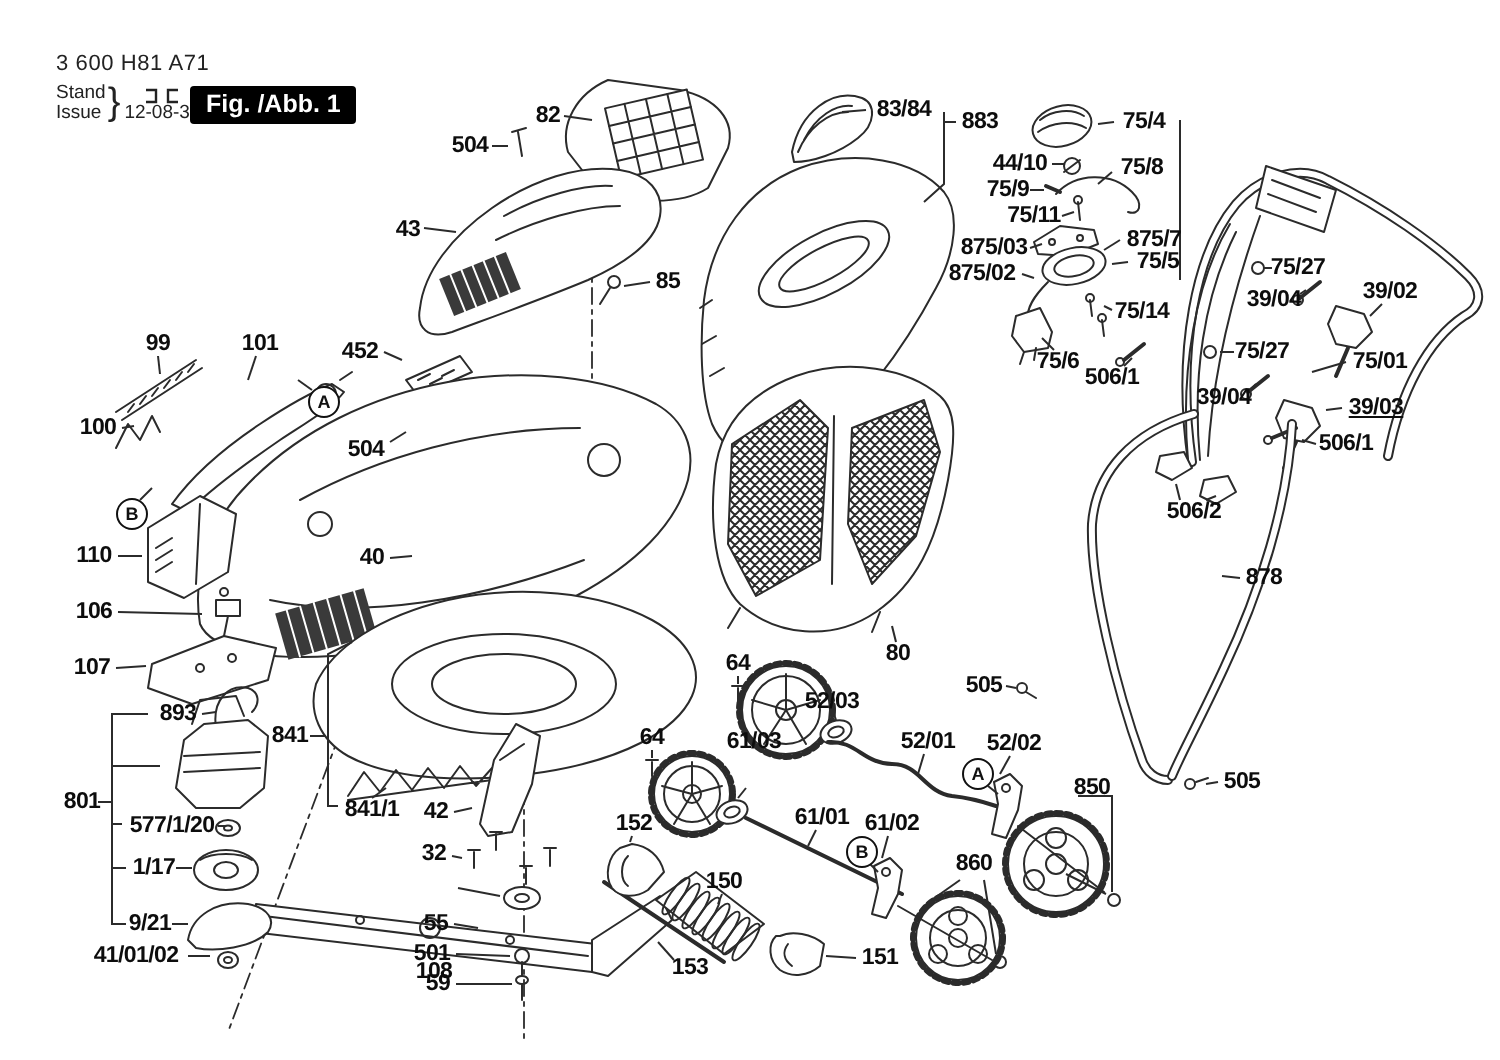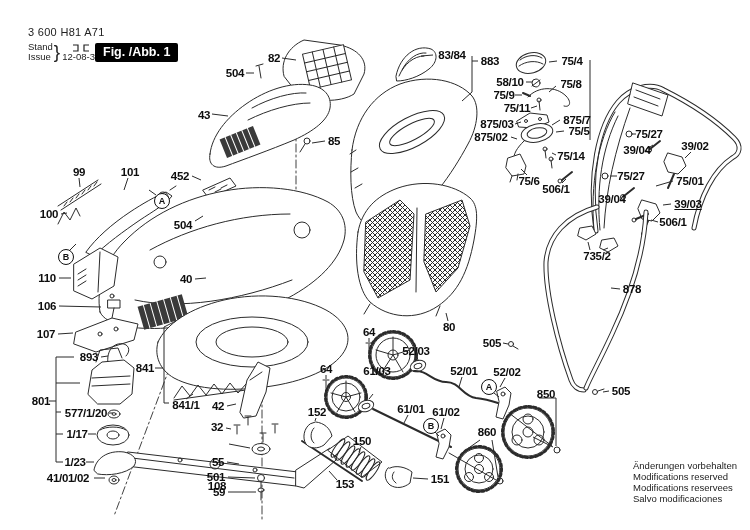--- a/index.html
+++ b/index.html
@@ -362,58 +362,58 @@
     </svg>
 
   <div id="labels-layer">
       <span class="part-label" style="left: 274px; top: 58px;">82</span>
       <span class="part-label" style="left: 235px; top: 73px;">504</span>
       <span class="part-label" style="left: 204px; top: 115px;">43</span>
       <span class="part-label" style="left: 334px; top: 141px;">85</span>
       <span class="part-label" style="left: 452px; top: 55px;">83/84</span>
       <span class="part-label" style="left: 490px; top: 61px;">883</span>
       <span class="part-label" style="left: 572px; top: 61px;">75/4</span>
-      <span class="part-label" style="left: 510px; top: 82px;">58/10</span>
+      <span class="part-label" style="left: 510px; top: 82px;">44/10</span>
       <span class="part-label" style="left: 571px; top: 84px;">75/8</span>
       <span class="part-label" style="left: 504px; top: 95px;">75/9</span>
       <span class="part-label" style="left: 517px; top: 108px;">75/11</span>
       <span class="part-label" style="left: 497px; top: 124px;">875/03</span>
       <span class="part-label" style="left: 577px; top: 120px;">875/7</span>
       <span class="part-label" style="left: 579px; top: 131px;">75/5</span>
       <span class="part-label" style="left: 491px; top: 137px;">875/02</span>
       <span class="part-label" style="left: 571px; top: 156px;">75/14</span>
       <span class="part-label" style="left: 529px; top: 181px;">75/6</span>
       <span class="part-label" style="left: 556px; top: 189px;">506/1</span>
       <span class="part-label" style="left: 649px; top: 134px;">75/27</span>
       <span class="part-label" style="left: 637px; top: 150px;">39/04</span>
       <span class="part-label" style="left: 695px; top: 146px;">39/02</span>
       <span class="part-label" style="left: 631px; top: 176px;">75/27</span>
       <span class="part-label" style="left: 690px; top: 181px;">75/01</span>
       <span class="part-label" style="left: 612px; top: 199px;">39/04</span>
       <span class="part-label" style="left: 688px; top: 204px; text-decoration: underline;">39/03</span>
       <span class="part-label" style="left: 673px; top: 222px;">506/1</span>
-      <span class="part-label" style="left: 597px; top: 256px;">735/2</span>
+      <span class="part-label" style="left: 597px; top: 256px;">506/2</span>
       <span class="part-label" style="left: 632px; top: 289px;">878</span>
       <span class="part-label" style="left: 621px; top: 391px;">505</span>
       <span class="part-label" style="left: 79px; top: 172px;">99</span>
       <span class="part-label" style="left: 130px; top: 172px;">101</span>
       <span class="part-label" style="left: 180px; top: 176px;">452</span>
       <span class="part-label" style="left: 49px; top: 214px;">100</span>
       <span class="part-label" style="left: 183px; top: 225px;">504</span>
       <span class="part-label" style="left: 47px; top: 278px;">110</span>
       <span class="part-label" style="left: 47px; top: 306px;">106</span>
       <span class="part-label" style="left: 46px; top: 334px;">107</span>
       <span class="part-label" style="left: 186px; top: 279px;">40</span>
       <span class="part-label" style="left: 89px; top: 357px;">893</span>
       <span class="part-label" style="left: 145px; top: 368px;">841</span>
       <span class="part-label" style="left: 186px; top: 405px;">841/1</span>
       <span class="part-label" style="left: 41px; top: 401px;">801</span>
       <span class="part-label" style="left: 86px; top: 413px;">577/1/20</span>
       <span class="part-label" style="left: 77px; top: 434px;">1/17</span>
-      <span class="part-label" style="left: 75px; top: 462px;">1/23</span>
+      <span class="part-label" style="left: 75px; top: 462px;">9/21</span>
       <span class="part-label" style="left: 68px; top: 478px;">41/01/02</span>
       <span class="part-label" style="left: 449px; top: 327px;">80</span>
       <span class="part-label" style="left: 492px; top: 343px;">505</span>
       <span class="part-label" style="left: 369px; top: 332px;">64</span>
       <span class="part-label" style="left: 416px; top: 351px;">52/03</span>
       <span class="part-label" style="left: 464px; top: 371px;">52/01</span>
       <span class="part-label" style="left: 507px; top: 372px;">52/02</span>
       <span class="part-label" style="left: 326px; top: 369px;">64</span>
       <span class="part-label" style="left: 377px; top: 371px; text-align: center;">61/03</span>
       <span class="part-label" style="left: 546px; top: 394px;">850</span>
@@ -447,19 +447,13 @@
       <div class="datecol">
         <svg width="18" height="8" viewBox="0 0 18 8">
           <path d="M1,1 h5 v6 h-5 M17,1 h-5 v6 h5" fill="none" stroke="#222" stroke-width="1.2"></path>
         </svg>
         <span class="date">12-08-30</span>
       </div>
     </div>
   </div>
   <div id="fig-badge">Fig. /Abb. 1</div>
 
-  <div id="notice">
-    <div>Änderungen vorbehalten</div>
-    <div>Modifications reserved</div>
-    <div>Modifications reservees</div>
-    <div>Salvo modificaciones</div>
-  </div>
 </div>
 
 </body></html>

